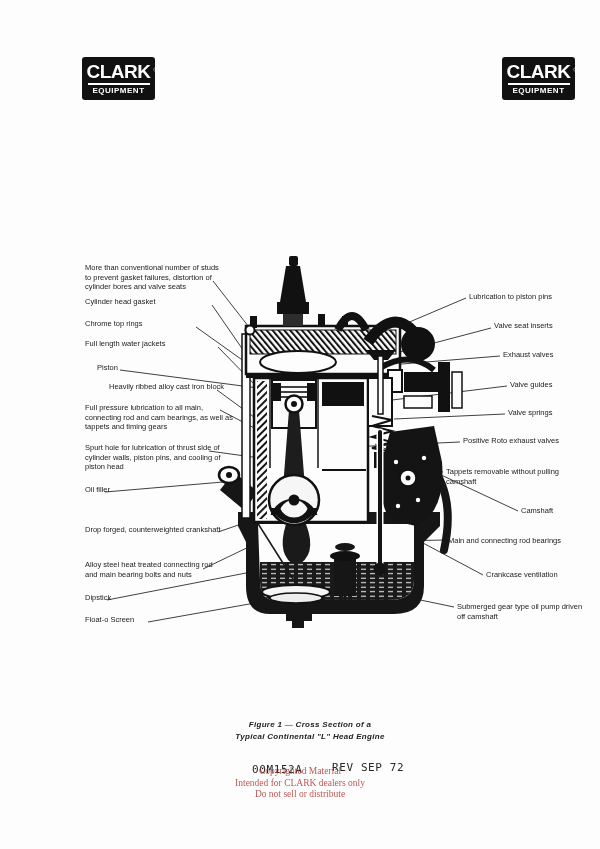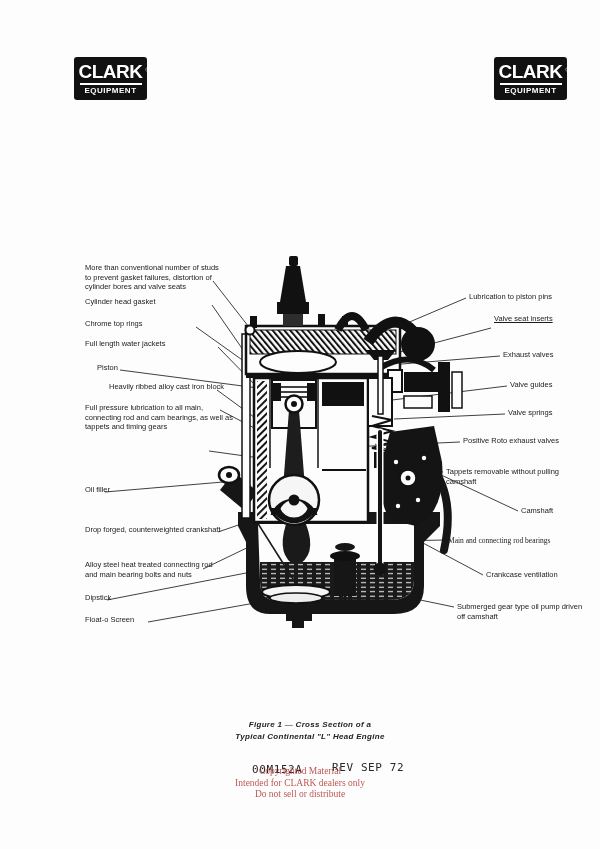--- a/index.html
+++ b/index.html
@@ -6,20 +6,21 @@
   .page{
     position:relative;width:600px;height:849px;margin:0 auto;
     background:#fdfdfd;overflow:hidden;
     font-family:"Liberation Sans",sans-serif;color:#1b1b1b;
   }
   
   .logo{
     position:absolute;width:73px;height:43px;background:#111;border-radius:3px;
     display:flex;flex-direction:column;align-items:center;justify-content:center;
     color:#fff;
+    margin-left:8px;
   }
   .logo-left{left:74px;top:57px;}
   .logo-right{left:494px;top:57px;}
   .logo-brand{font-weight:bold;font-size:19px;line-height:19px;letter-spacing:-.5px;position:relative;}
   .logo-reg{position:absolute;right:-7px;top:-1px;font-size:6px;font-weight:normal;}
   .logo-rule{width:62px;height:2px;background:#fff;margin:2px 0 2px 0;}
   .logo-sub{font-weight:bold;font-size:8px;letter-spacing:.5px;line-height:8px;}
   .main-title{
     position:absolute;left:160px;top:61px;width:322px;text-align:center;
     font-size:15px;font-weight:bold;letter-spacing:4px;word-spacing:9px;color:#161616;
@@ -197,35 +198,36 @@
     </g>
   </svg>
 
   <div class="co wrap" style="left:85px;top:263px;width:140px;">More than conventional number of studs to prevent gasket failures, distortion of cylinder bores and valve seats</div>
   <div class="co" style="left:85px;top:297px;">Cylinder head gasket</div>
   <div class="co" style="left:85px;top:319px;">Chrome top rings</div>
   <div class="co" style="left:85px;top:339px;">Full length water jackets</div>
   <div class="co" style="left:85px;top:363px;padding-left:12px;">Piston</div>
   <div class="co" style="left:85px;top:382px;margin-left:24px;">Heavily ribbed alloy cast iron block</div>
   <div class="co wrap" style="left:85px;top:403px;width:148px;">Full pressure lubrication to all main, connecting rod and cam bearings, as well as tappets and timing gears</div>
+  <div class="co wrap" style="left:85px;top:443px;width:138px;">Spurt hole for lubrication of thrust side of cylinder walls, piston pins, and cooling of piston head</div>
   <div class="co" style="left:85px;top:485px;">Oil filler</div>
   <div class="co" style="left:85px;top:525px;">Drop forged, counterweighted crankshaft</div>
   <div class="co wrap" style="left:85px;top:560px;width:142px;">Alloy steel heat treated connecting rod and main bearing bolts and nuts</div>
   <div class="co" style="left:85px;top:593px;">Dipstick</div>
   <div class="co" style="left:85px;top:615px;">Float-o Screen</div>
 
   <div class="co" style="left:469px;top:292px;">Lubrication to piston pins</div>
-  <div class="co" style="left:494px;top:314px;text-decoration:underline;">Valve seat inserts</div>
+  <div class="co" style="left:494px;top:321px;">Valve seat inserts</div>
   <div class="co" style="left:503px;top:350px;">Exhaust valves</div>
   <div class="co" style="left:510px;top:380px;">Valve guides</div>
   <div class="co" style="left:508px;top:408px;">Valve springs</div>
   <div class="co" style="left:463px;top:436px;">Positive Roto exhaust valves</div>
   <div class="co wrap" style="left:446px;top:467px;width:122px;">Tappets removable without pulling camshaft</div>
   <div class="co" style="left:521px;top:506px;">Camshaft</div>
-  <div class="co" style="left:448px;top:536px;font-family:Liberation Serif, serif;">Main and connecting rod bearings</div>
+  <div class="co" style="left:448px;top:536px;">Main and connecting rod bearings</div>
   <div class="co" style="left:486px;top:570px;">Crankcase ventilation</div>
   <div class="co wrap" style="left:457px;top:602px;width:128px;">Submerged gear type oil pump driven off camshaft</div>
 
   <div class="caption">
     <div>Figure 1 — Cross Section of a</div>
     <div>Typical Continental "L" Head Engine</div>
   </div>
 
   <div class="doc-num">00M152A</div>
   <div class="rev-num">REV SEP 72</div>

